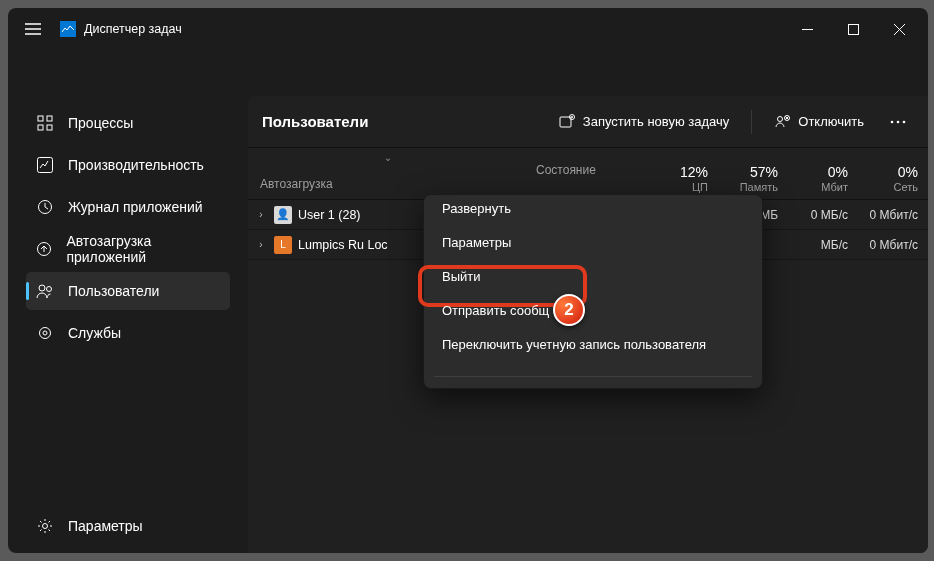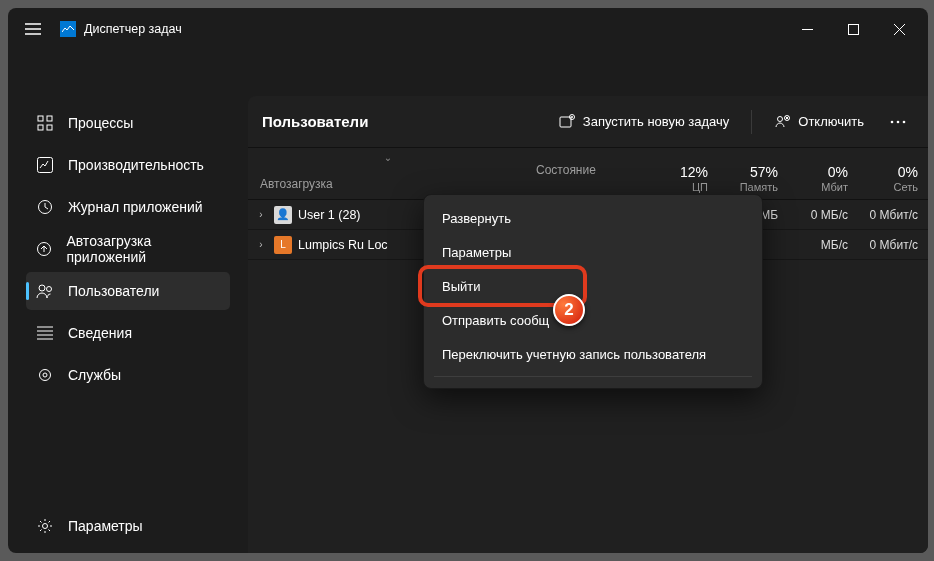--- a/index.html
+++ b/index.html
@@ -40,21 +40,21 @@
 
 .grow { display: flex; height: 30px; align-items: center; font-size: 12.5px; color: #fff; border-bottom: 1px solid #161616; }
 .gr-name { flex: 1; display: flex; align-items: center; padding-left: 6px; gap: 6px; }
 .chev-r { width: 14px; text-align: center; color: #bbb; font-size: 10px; }
 .user-ico { width: 18px; height: 18px; background: #d9d9d9; border-radius: 2px; display: flex; align-items: center; justify-content: center; color: #444; font-size: 11px; }
 .user-ico.orange { background: #e67829; color: #fff; font-size: 10px; }
 .gr-state { width: 120px; }
 .gr-num { width: 70px; text-align: right; padding-right: 10px; color: #ddd; font-size: 12px; }
 
 .ctx { position: absolute; left: 415px; top: 186px; width: 340px; background: #2c2c2c; border: 1px solid #1a1a1a; border-radius: 8px; padding: 6px 0; box-shadow: 0 10px 30px rgba(0,0,0,0.6); }
-.ctx-item { height: 34px; padding: 0 18px; display: flex; align-items: center; color: #fff; font-size: 13px; position: relative; }
+.ctx-item { height: 34px; padding: 0 18px; display: flex; align-items: flex-start; color: #fff; font-size: 13px; position: relative; }
 .ctx-item.hl { }
 .ctx-sep { height: 1px; background: #3e3e3e; margin: 5px 10px; }
 .hl-box { position: absolute; left: -6px; right: 175px; top: -4px; bottom: -4px; border: 4px solid #e03a1e; border-radius: 10px; pointer-events: none; }
 .badge { position: absolute; left: 545px; top: 286px; width: 32px; height: 32px; border-radius: 50%; background: radial-gradient(circle at 30% 30%, #ff7a3c, #d11a0a); border: 2px solid #fff; color: #fff; font-weight: bold; font-size: 17px; display: flex; align-items: center; justify-content: center; box-shadow: 0 2px 5px rgba(0,0,0,0.6); }
 
 svg { display: block; }
 </style>
 </head>
 <body>
 
@@ -133,28 +133,20 @@
       </div>
       <div class="nav-item selected">
         <span class="nav-icon">
             <svg width="18" height="16" stroke="#fff" fill="none">
               <circle cx="6" cy="5" r="3"></circle>
               <circle cx="13" cy="6" r="2.5"></circle>
               <path d="M1 15c0-3 2.5-5 5-5s5 2 5 5M11 15c0-2 1.5-4 3.5-4"></path>
             </svg>
           </span>
         <span>Пользователи</span>
-      </div>
-      <div class="nav-item">
-        <span class="nav-icon">
-            <svg width="16" height="14" stroke="#fff">
-              <path d="M0 1h16M0 5h16M0 9h16M0 13h16"></path>
-            </svg>
-          </span>
-        <span>Сведения</span>
       </div>
       <div class="nav-item">
         <span class="nav-icon">
             <svg width="16" height="16" stroke="#fff" fill="none">
               <circle cx="8" cy="8" r="5.5"></circle>
               <circle cx="8" cy="8" r="2"></circle>
             </svg>
           </span>
         <span>Службы</span>
       </div>

